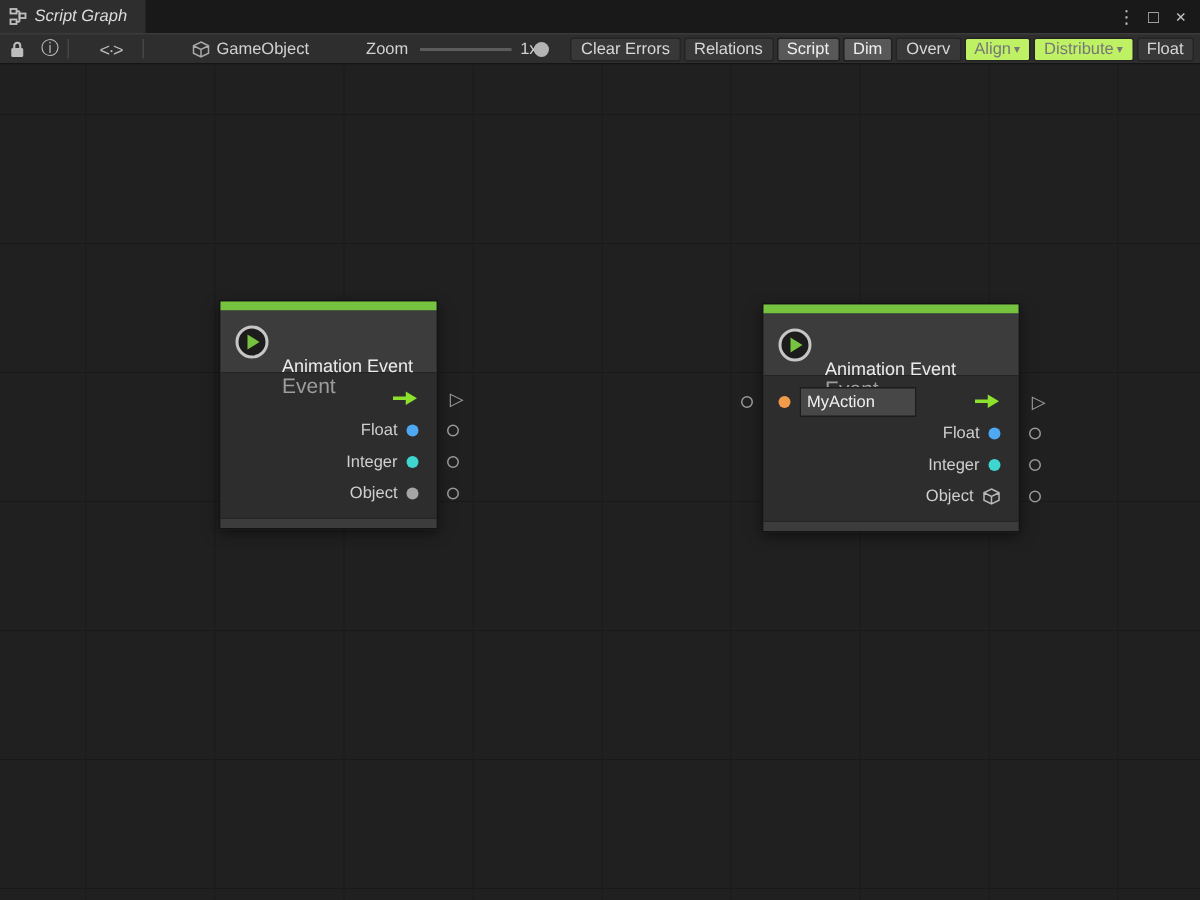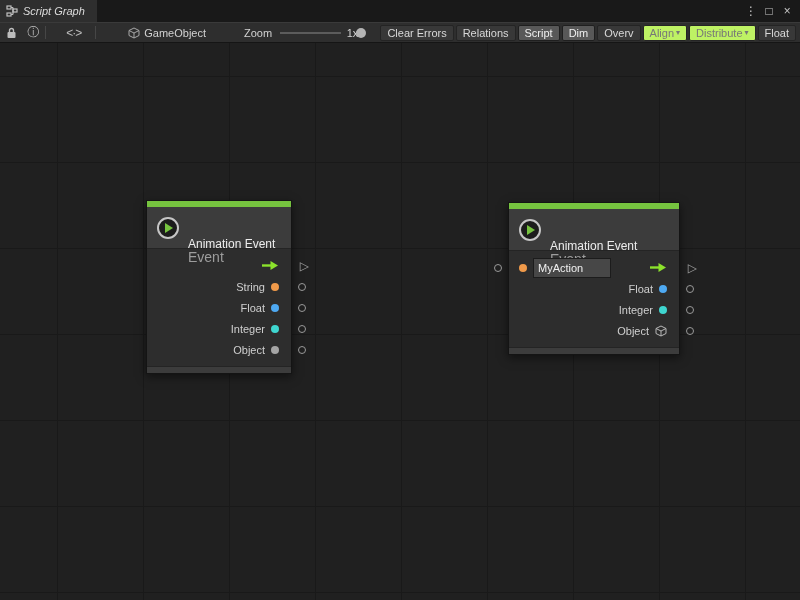--- a/index.html
+++ b/index.html
@@ -168,25 +168,20 @@
         <div class="prow">
           <span class="flow-arrow">
             <svg width="18" height="11" viewBox="0 0 18 11">
                 <path d="M1 5.5 H11" stroke="currentColor" stroke-width="2.4" fill="none"></path>
                 <path d="M9.5 1 L17 5.5 L9.5 10 Z" fill="currentColor"></path>
               </svg>
           </span>
           <span class="port tri">▷</span>
         </div>
         <div class="prow">
-          <span class="plabel">String</span>
-          <span class="dot after dot-string"></span>
-          <span class="port circ"></span>
-        </div>
-        <div class="prow">
           <span class="plabel">Float</span>
           <span class="dot after dot-float"></span>
           <span class="port circ"></span>
         </div>
         <div class="prow">
           <span class="plabel">Integer</span>
           <span class="dot after dot-integer"></span>
           <span class="port circ"></span>
         </div>
         <div class="prow">

